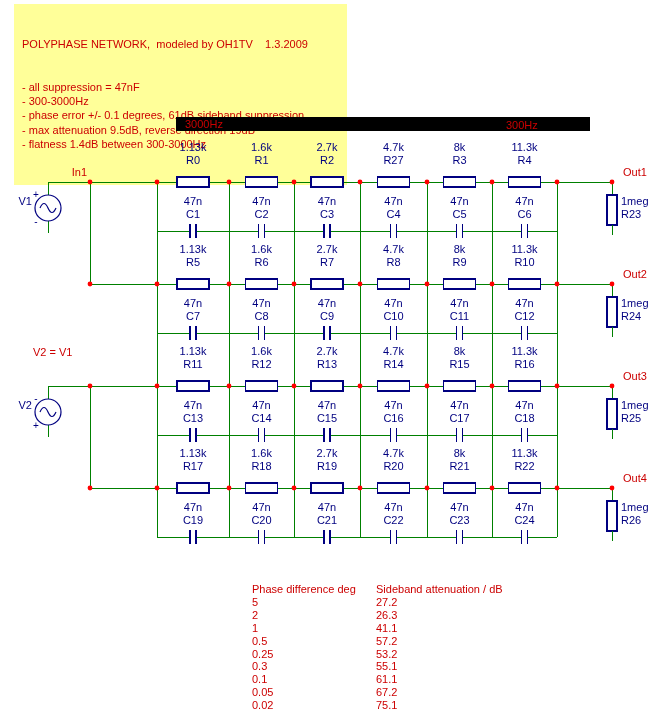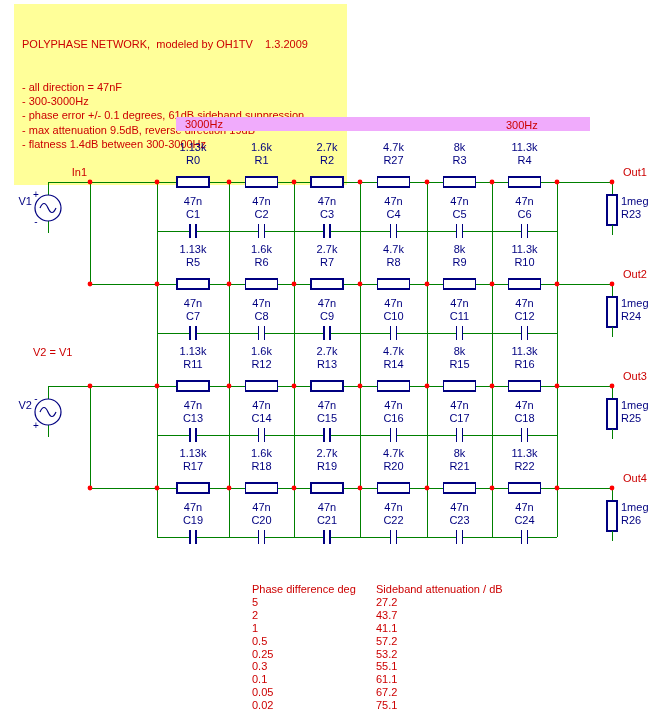--- a/index.html
+++ b/index.html
@@ -28,24 +28,24 @@
   .trow { display:flex; }
   .tc1 { width:124px; }
 </style>
 </head>
 <body>
 
 <div id="page">
 
   <div id="title-block" style="background: rgb(255, 255, 153); color: rgb(204, 0, 0);">
     <div>POLYPHASE NETWORK,  modeled by OH1TV    1.3.2009</div>
-    <div id="title-notes"><div>- all direction = 47nF</div><div>- 300-3000Hz</div><div>- phase error +/- 0.1 degrees, 61dB sideband suppression</div><div>- max attenuation 9.5dB, reverse direction 19dB</div><div>- flatness 1.4dB between 300-3000Hz</div></div>
+    <div id="title-notes"><div>- all suppression = 47nF</div><div>- 300-3000Hz</div><div>- phase error +/- 0.1 degrees, 61dB sideband suppression</div><div>- max attenuation 9.5dB, reverse direction 19dB</div><div>- flatness 1.4dB between 300-3000Hz</div></div>
   </div>
 
-  <div id="freq-bar" style="background: #f0abfc; color: rgb(204, 0, 0);">
+  <div id="freq-bar" style="background: #000000; color: rgb(204, 0, 0);">
     <span id="freq-left">3000Hz</span>
     <span id="freq-right">300Hz</span>
   </div>
 
   <svg id="schematic" width="665" height="715" viewBox="0 0 665 715" xmlns="http://www.w3.org/2000/svg">
       <line x1="48" y1="182" x2="612" y2="182" stroke="#008000" stroke-width="1"></line>
       <line x1="90" y1="284" x2="612" y2="284" stroke="#008000" stroke-width="1"></line>
       <line x1="48" y1="386" x2="612" y2="386" stroke="#008000" stroke-width="1"></line>
       <line x1="90" y1="488" x2="612" y2="488" stroke="#008000" stroke-width="1"></line>
       <line x1="90" y1="182" x2="90" y2="284" stroke="#008000" stroke-width="1"></line>
@@ -356,21 +356,21 @@
       <span class="tc1">Phase difference deg</span>
       <span class="tc2">Sideband attenuation / dB</span>
     </div>
     <div id="table-rows">
         <div class="trow">
           <span class="tc1">5</span>
           <span class="tc2">27.2</span>
         </div>
         <div class="trow">
           <span class="tc1">2</span>
-          <span class="tc2">43.7</span>
+          <span class="tc2">26.3</span>
         </div>
         <div class="trow">
           <span class="tc1">1</span>
           <span class="tc2">41.1</span>
         </div>
         <div class="trow">
           <span class="tc1">0.5</span>
           <span class="tc2">57.2</span>
         </div>
         <div class="trow">

